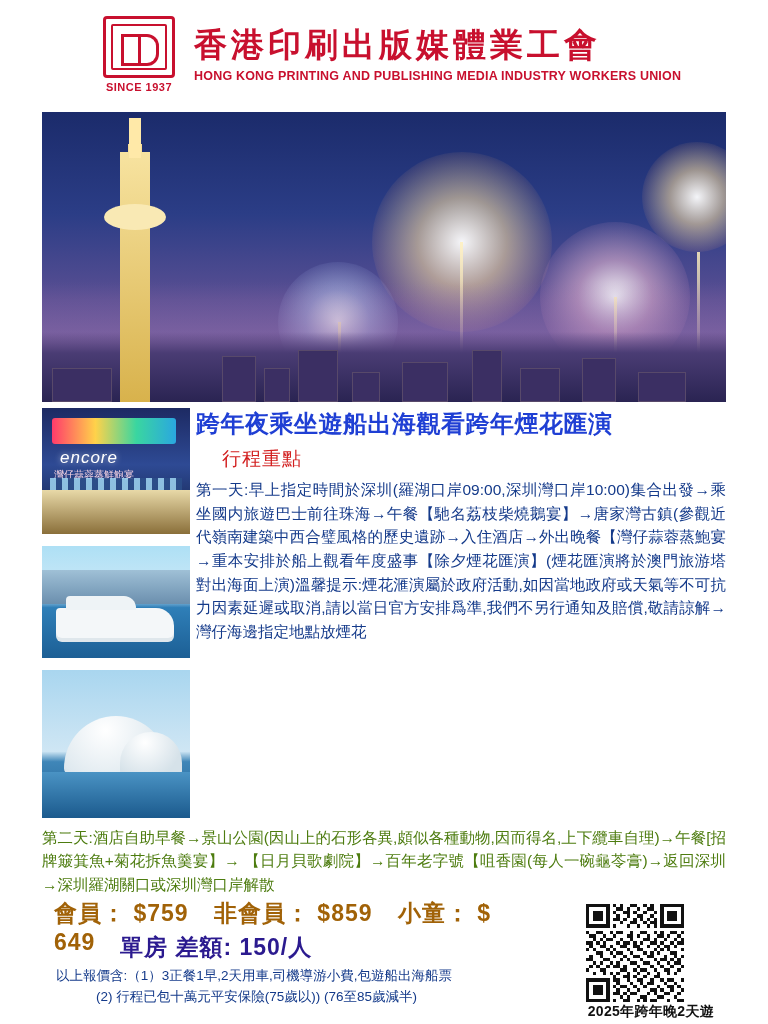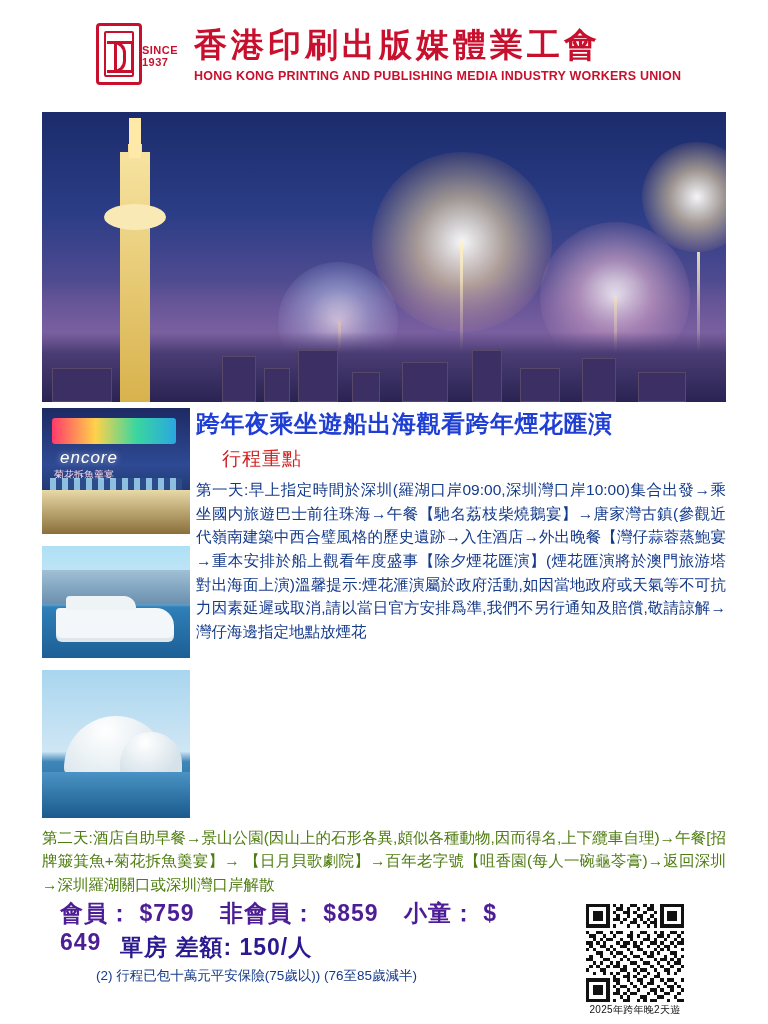--- a/index.html
+++ b/index.html
@@ -16,20 +16,21 @@
   
   .header {
     display: flex;
     align-items: center;
     padding: 8px 0 4px 96px;
     height: 104px;
   }
   .logo-block {
     width: 86px;
     display: flex;
+    flex-direction: column;
     align-items: center;
     flex: none;
     justify-content: space-between;
   }
   .logo-mark {
     width: 72px;
     height: 62px;
     border: 3px solid #c8102e;
     border-radius: 4px;
     position: relative;
@@ -309,24 +310,24 @@
     width: 684px;
     color: #4d7c0f;
     font-size: 15.5px;
     line-height: 1.5;
     text-align: justify;
   }
 
   
   .price-row {
     position: absolute;
-    left: 60px;
+    left: 54px;
     top: 898px;
     width: 500px;
-    color: #4c1d95;
+    color: #a16207;
     font-size: 23px;
     font-weight: bold;
     letter-spacing: 1px;
   }
   .price-row .pair { margin-right: 18px; }
   .single-row {
     position: absolute;
     left: 120px;
     top: 932px;
     color: #2b1a8f;
@@ -353,24 +354,24 @@
     width: 158px;
     height: 116px;
     background: #ffffff;
   }
   .qr-img {
     width: 158px;
     height: 98px;
     display: block;
   }
   .qr-caption {
-    text-align: center;
-    font-size: 10px;
+    text-align: right;
+    font-size: 14px;
     color: #111111;
-    font-weight: normal;
+    font-weight: bold;
     letter-spacing: .3px;
     margin-top: 1px;
   }
 </style>
 </head>
 <body>
 
 <div class="header">
   <div class="logo-block">
     <div class="logo-mark">
@@ -406,21 +407,21 @@
     <div class="bld" style="left:596px;width:48px;height:30px;"></div>
     <div class="bld" style="left:10px;width:60px;height:34px;"></div>
   </div>
   <div class="tower-top"></div>
   <div class="tower"></div>
 </div>
 
 <div class="photo photo-hotel">
   <div class="marquee"></div>
   <div class="encore">encore</div>
-  <div class="subtxt">菊花拆魚羹宴</div>
+  <div class="subtxt">灣仔蒜蓉蒸鮮鮑宴</div>
   <div class="tower-strip"></div>
   <div class="base"></div>
 </div>
 
 <div class="photo photo-boat">
   <div class="skyline2"></div>
   <div class="ferry"></div>
 </div>
 
 <div class="photo photo-dome">
@@ -453,20 +454,21 @@
     <span>$ 649</span>
   </span>
 </div>
 
 <div class="single-row">
   <span>單房 差額:</span>
   <span>150/人</span>
 </div>
 
 <div class="notes">
+  <span>以上報價含:（1）3正餐1早,2天用車,司機導游小費,包遊船出海船票</span>
   <span class="indent">(2) 行程已包十萬元平安保險(75歲以))  (76至85歲減半)</span>
 </div>
 
 <div class="qr-box">
   <svg class="qr-img" viewBox="0 0 29 29" shape-rendering="crispEdges">
     <rect width="29" height="29" fill="#ffffff"></rect>
     <g fill="#111111">
       <rect x="0" y="0" width="7" height="1"></rect>
         <rect x="0" y="6" width="7" height="1"></rect>
       <rect x="0" y="0" width="1" height="7"></rect>

